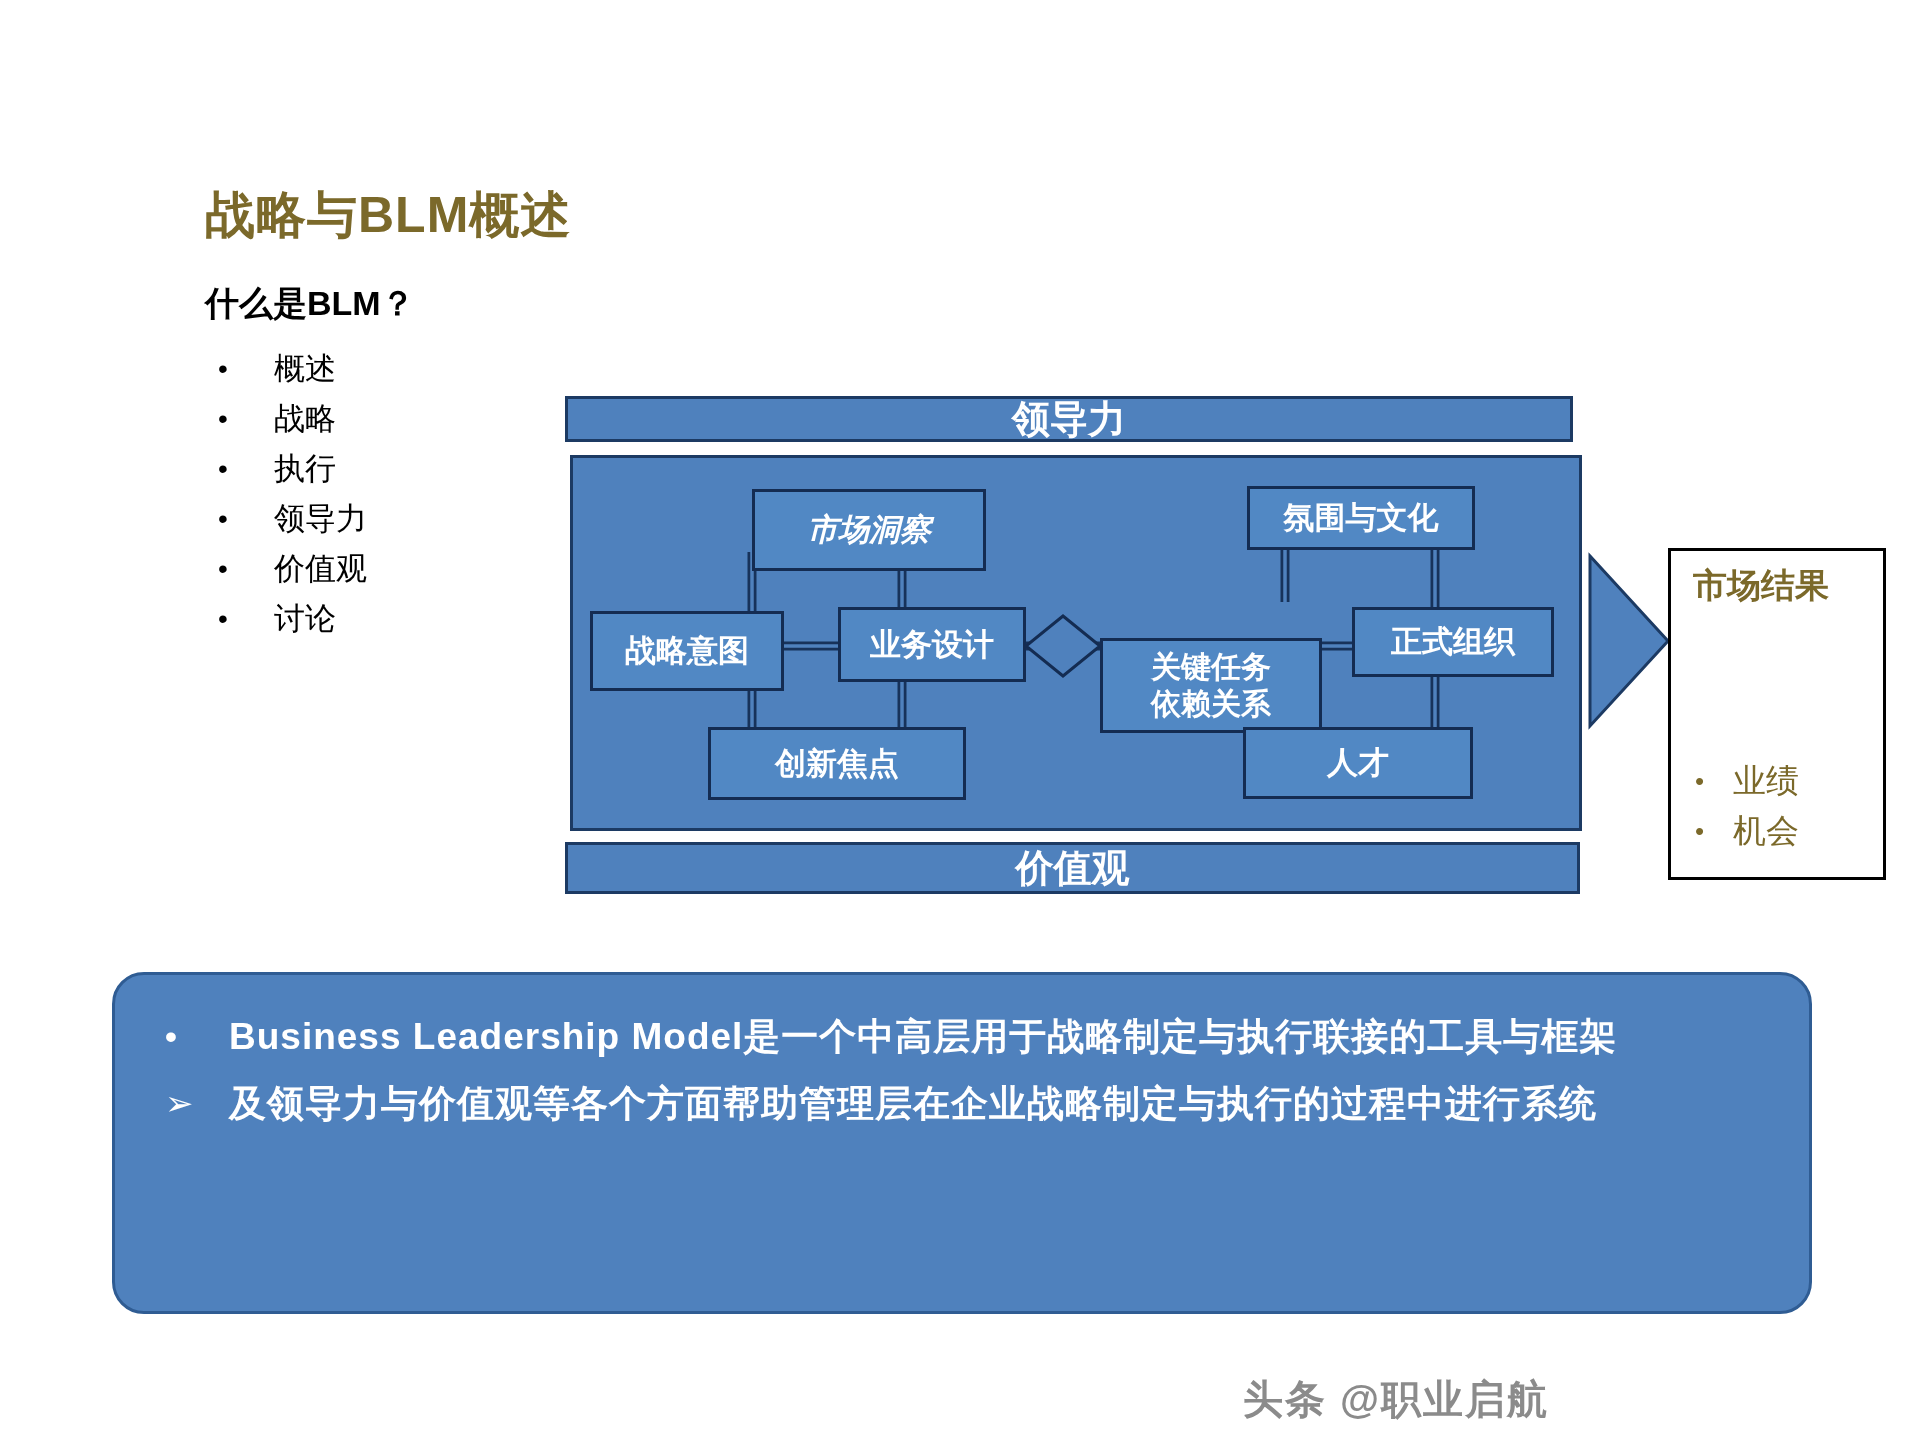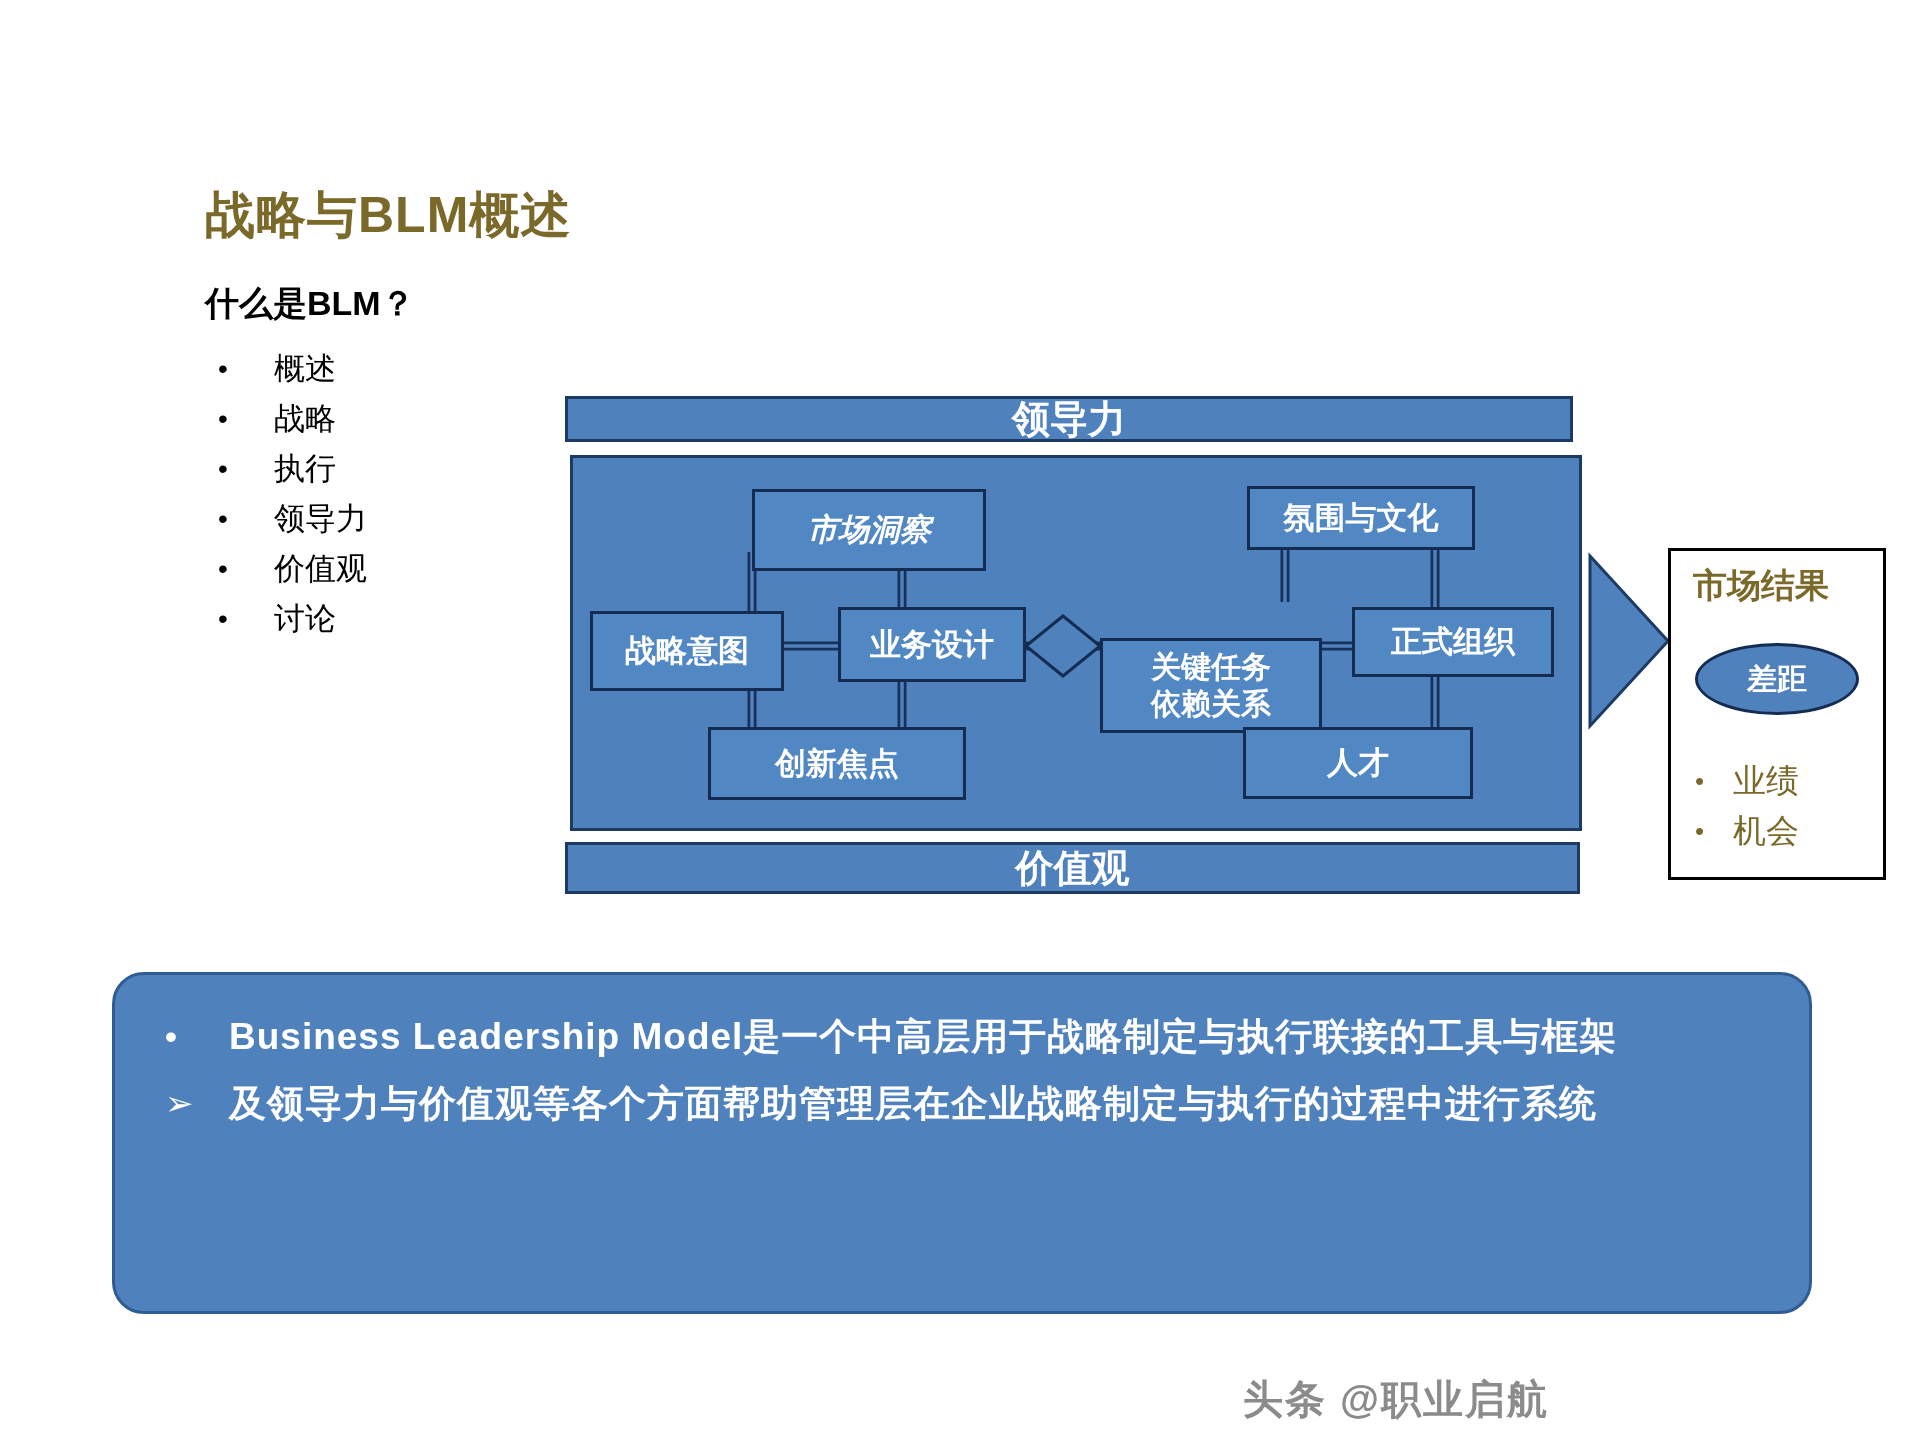--- a/index.html
+++ b/index.html
@@ -162,23 +162,20 @@
 <div class="node" id="node-talent">
     <span>人才</span>
   </div>
 
 <div class="abs bar" id="bottom-bar">
     <span>价值观</span>
   </div>
 
 <div class="abs" id="results">
   <div class="panel-title">市场结果</div>
-  <div class="gap-ellipse">
-      <span>差距</span>
-    </div>
   <div class="panel-bullets">
     <div class="row">
         <span class="dot">•</span>
         <span>业绩</span>
       </div>
     <div class="row">
         <span class="dot">•</span>
         <span>机会</span>
       </div>
   </div>

